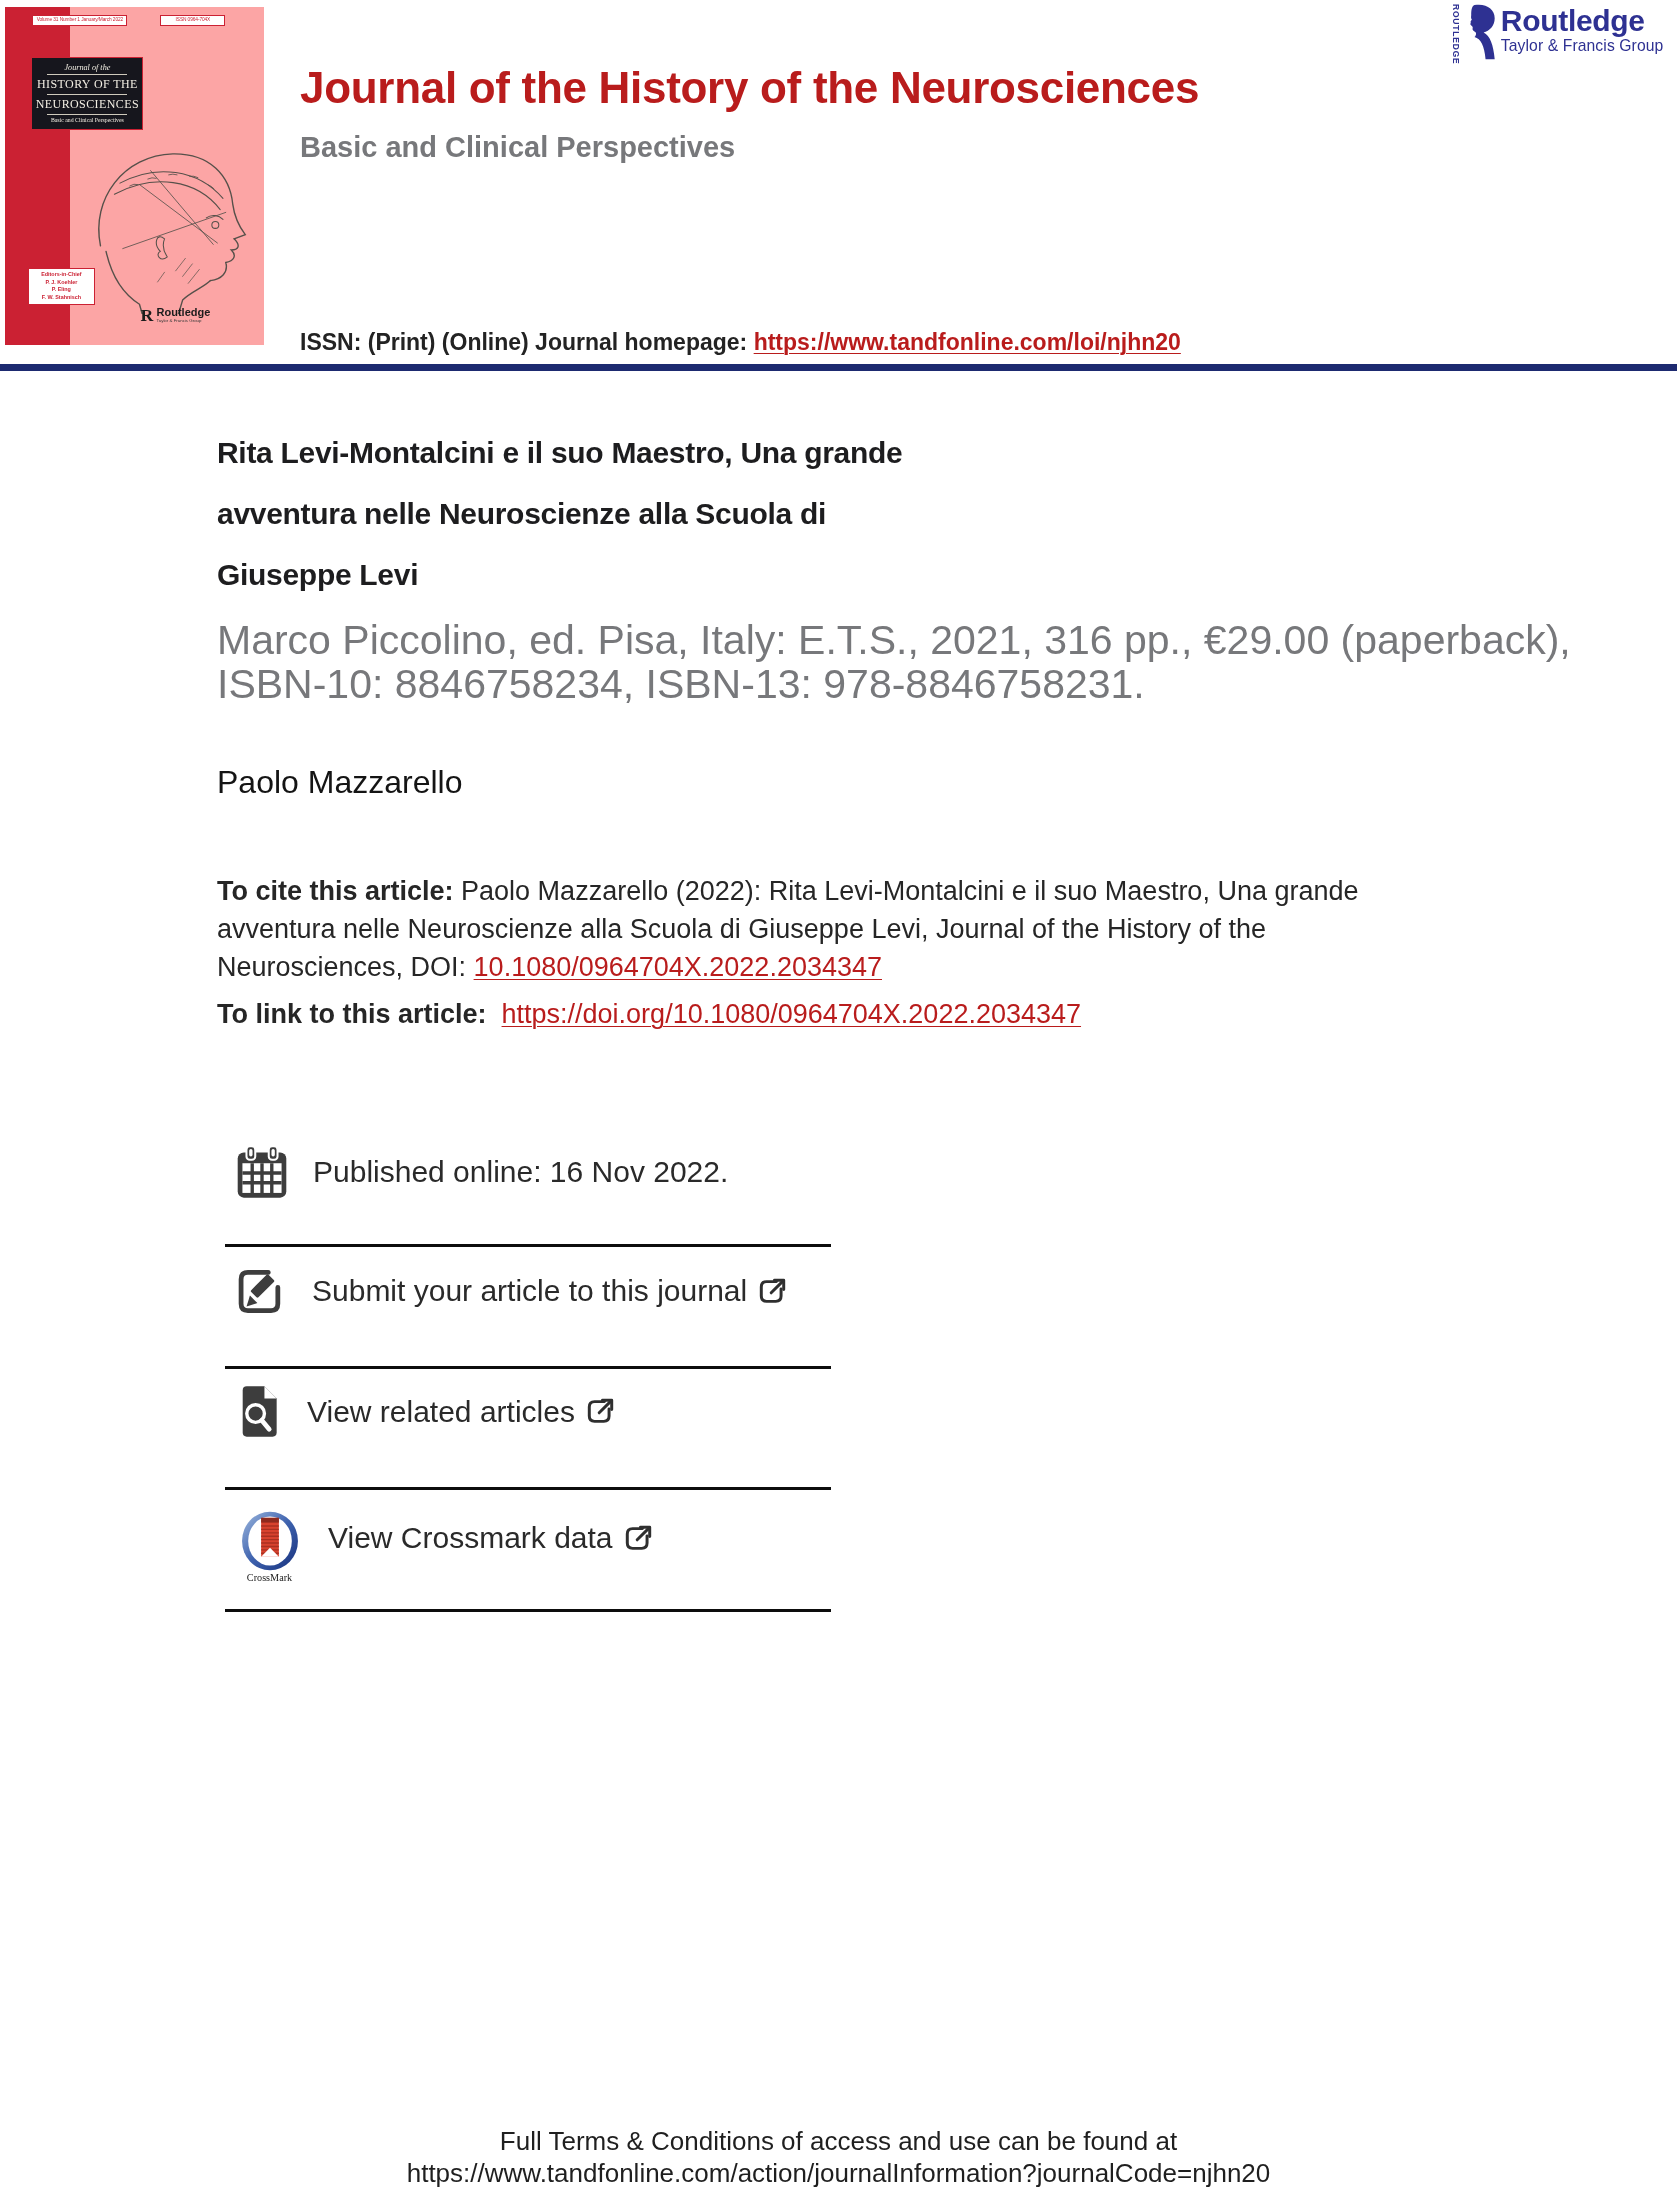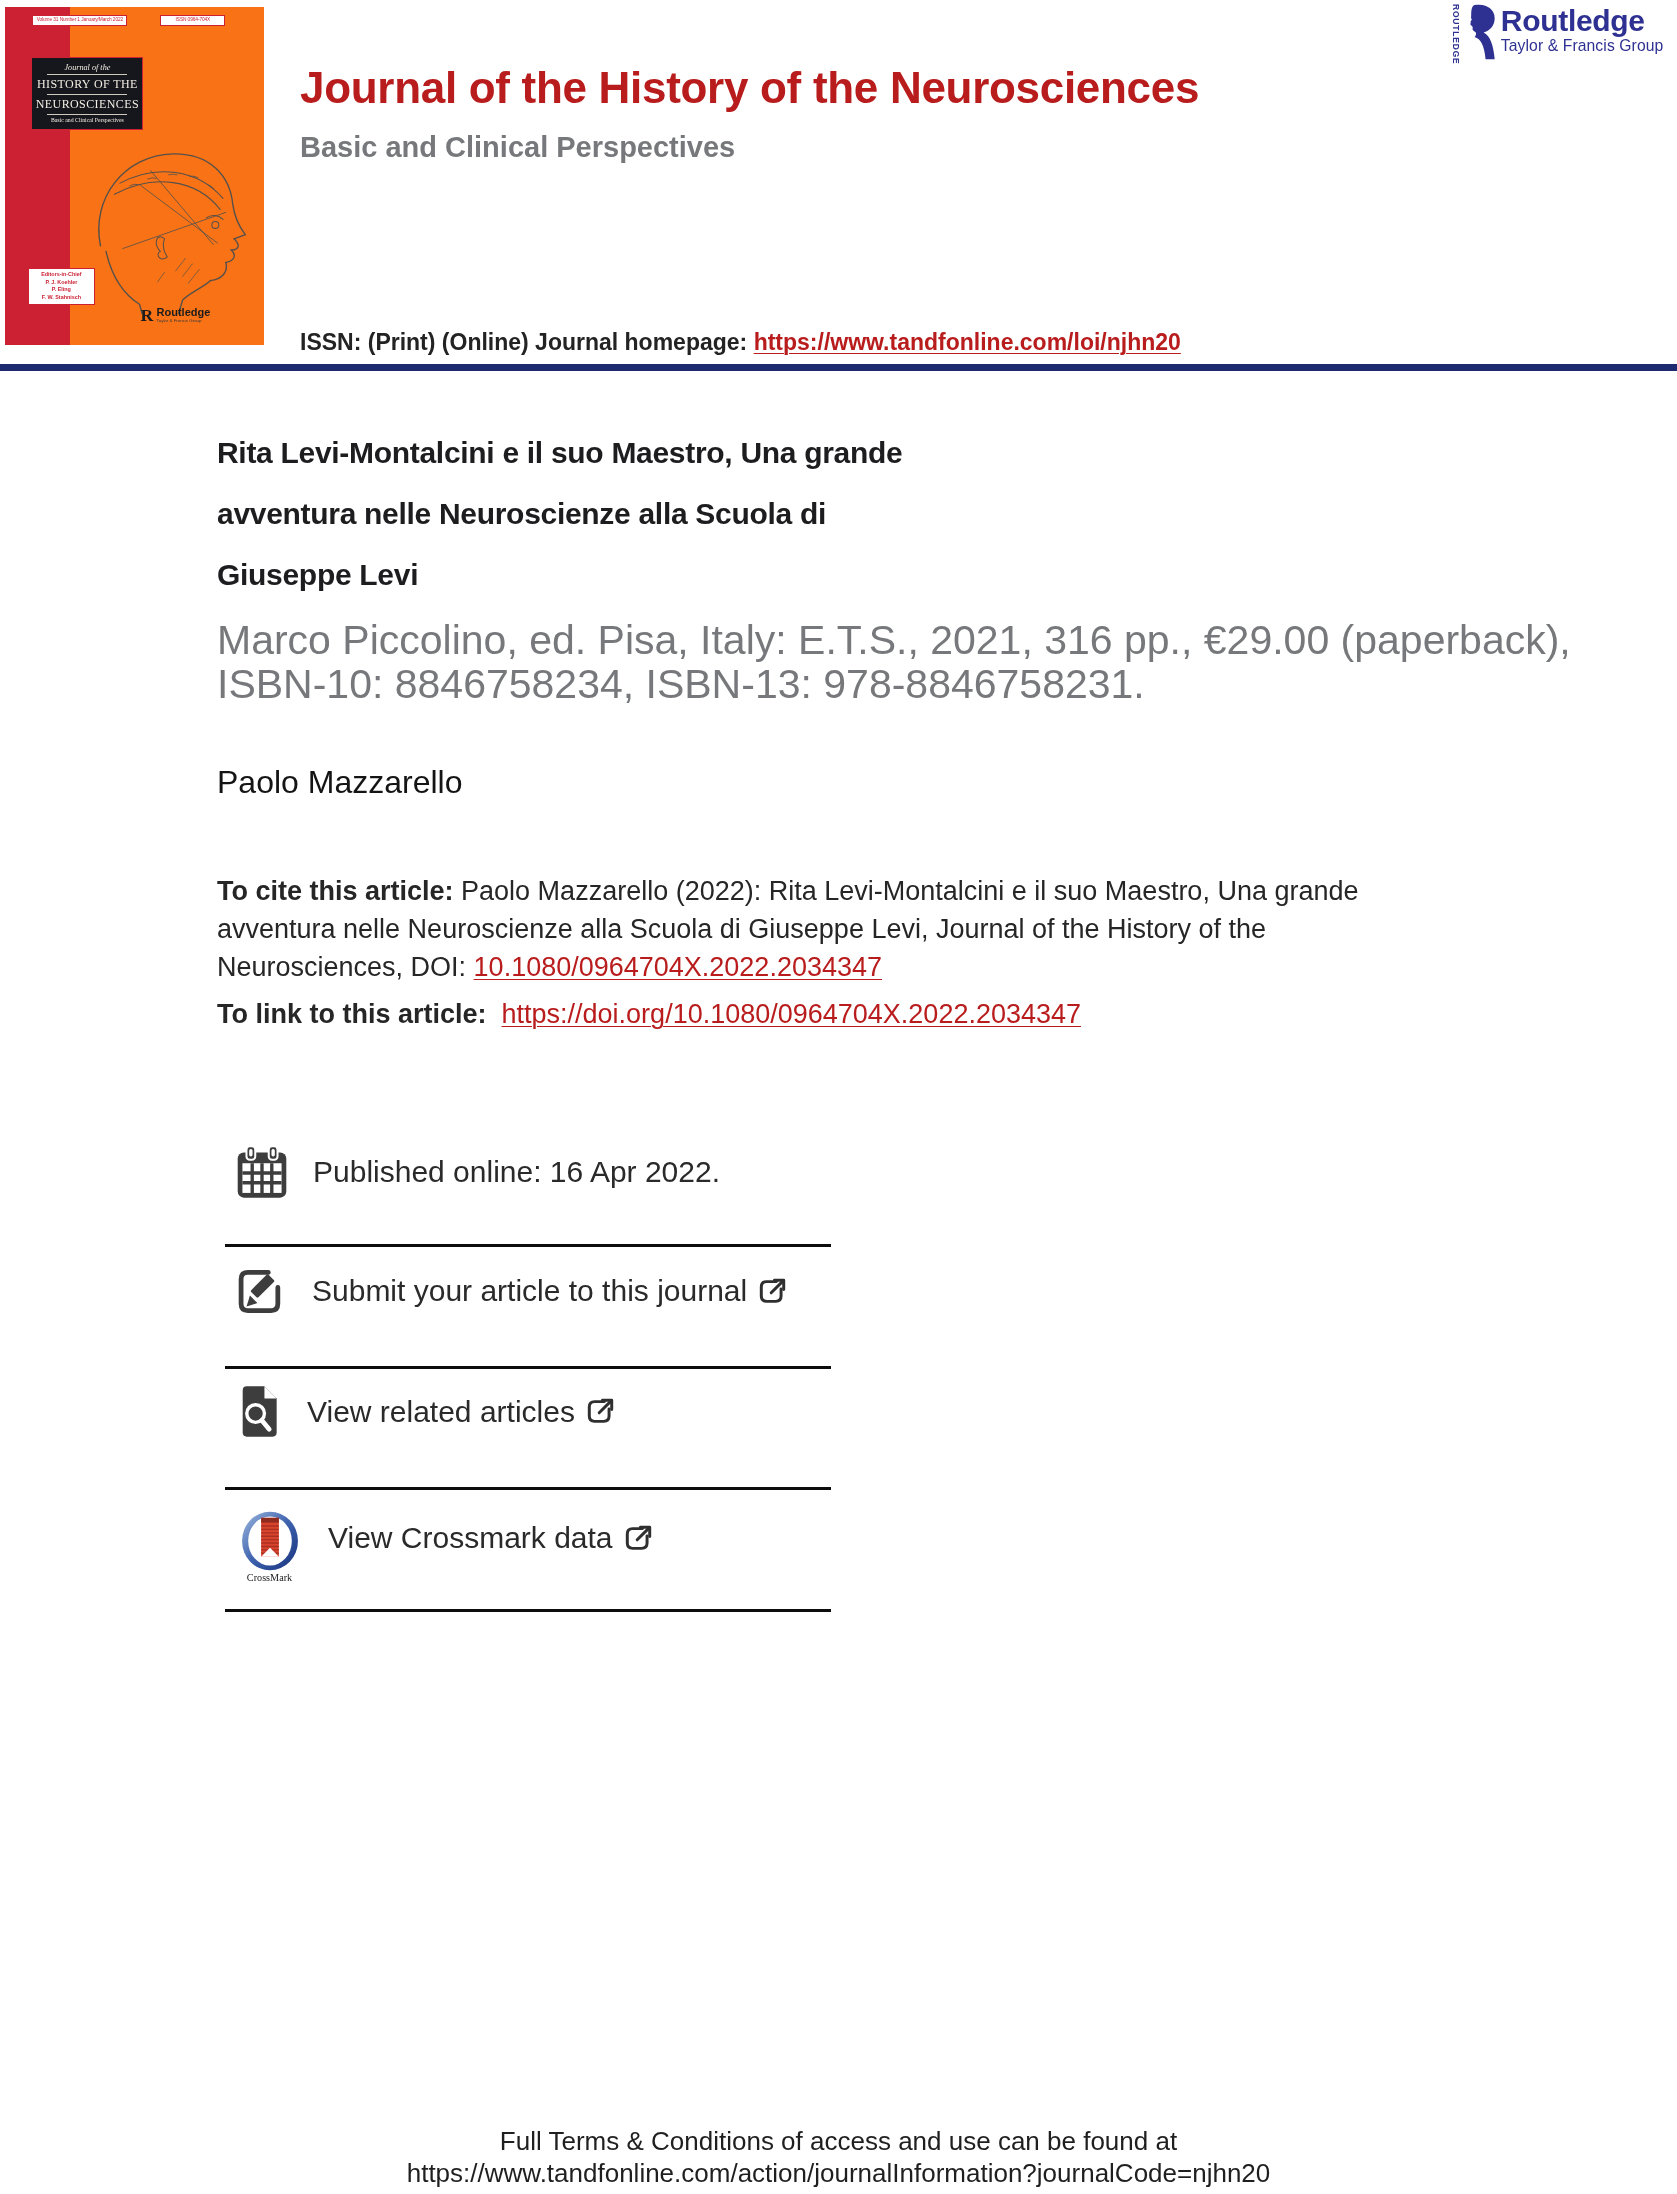--- a/index.html
+++ b/index.html
@@ -5,21 +5,21 @@
   html,body{margin:0;padding:0;}
   body{
     width:1677px;height:2194px;position:relative;background:#ffffff;
     font-family:"Liberation Sans","DejaVu Sans",sans-serif;color:#232323;
     overflow:hidden;
   }
   .abs{position:absolute;}
   .nowrap{white-space:nowrap;}
 
   
-  .cover{left:5.4px;top:6.8px;width:259px;height:338px;background:#f97316;}
+  .cover{left:5.4px;top:6.8px;width:259px;height:338px;background:#fca5a5;}
   .cover-red{left:0;top:0;width:65px;height:338px;background:#cb2133;}
   .tinybox{
     border:0.7px solid #cb2133;color:#cb2133;font-size:4.8px;line-height:8.9px;
     text-align:center;overflow:hidden;white-space:nowrap;background:#fff;
     letter-spacing:-0.1px;
   }
   .vol-box{left:27px;top:8.2px;width:93px;height:9.5px;}
   .issn-box{left:155px;top:8.2px;width:63px;height:9.5px;}
   .masthead{
     left:26px;top:50px;width:110px;height:71px;background:#16161d;
@@ -181,21 +181,21 @@
   <svg width="50" height="54" viewBox="0 0 74 80">
     <rect x="1" y="11" width="72" height="67" rx="9" fill="#3d3d3d"></rect>
     <rect x="8" y="27" width="58" height="44" fill="#fff"></rect>
     <path d="M22.5,27 V71 M37,27 V71 M51.5,27 V71 M8,41.5 H66 M8,56 H66" stroke="#3d3d3d" stroke-width="5"></path>
     <rect x="14" y="2" width="13" height="20" rx="5" fill="#3d3d3d" stroke="#fff" stroke-width="3"></rect>
     <rect x="47" y="2" width="13" height="20" rx="5" fill="#3d3d3d" stroke="#fff" stroke-width="3"></rect>
     <rect x="18" y="6" width="5" height="11" rx="2.5" fill="#fff"></rect>
     <rect x="51" y="6" width="5" height="11" rx="2.5" fill="#fff"></rect>
   </svg>
   <div class="txt">
-      <span>Published online: 16 Apr 2022.</span>
+      <span>Published online: 16 Nov 2022.</span>
     </div>
 </div>
 <div class="abs rule" style="top:1244px;"></div>
 
 <a class="abs row" style="top:1264px;height:54px;">
   <svg width="49" height="49" viewBox="0 0 72 72">
     <path d="M46,8 H16 Q6,8 6,18 V54 Q6,64 16,64 H50 Q60,64 60,54 V30" fill="none" stroke="#3d3d3d" stroke-width="7" stroke-linecap="round"></path>
     <rect x="30" y="10" width="15" height="36" rx="2" transform="rotate(45 37.5 28)" fill="#3d3d3d"></rect>
     <path d="M20,44 L28,52" stroke="#fff" stroke-width="3"></path>
     <polygon points="14,58 19,42 30,53" fill="#3d3d3d"></polygon>

